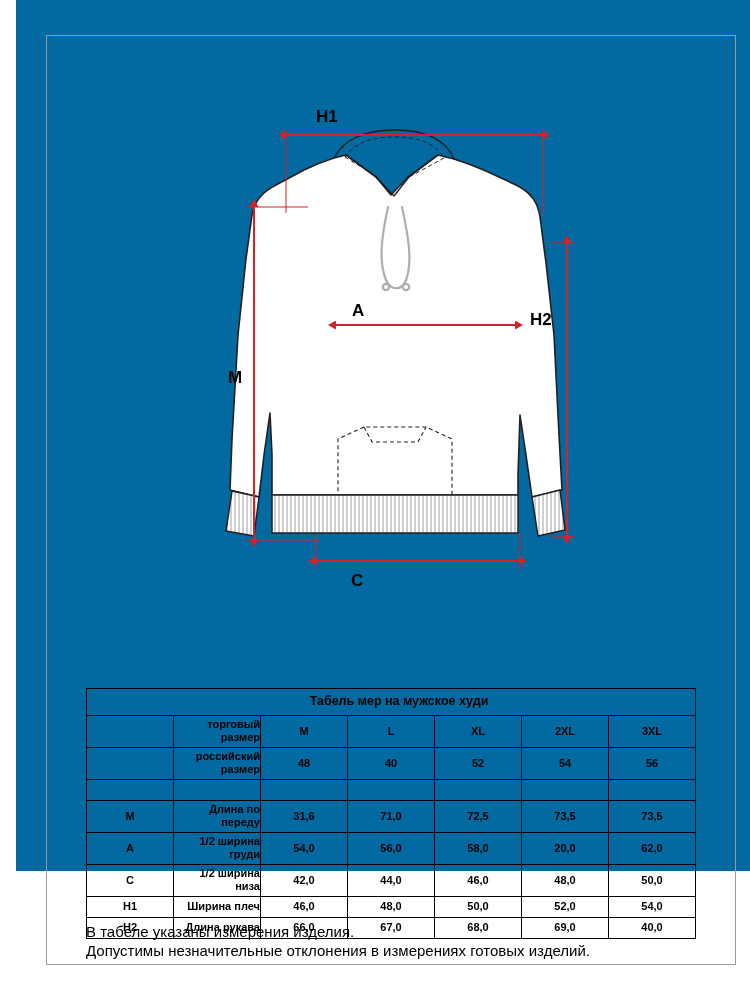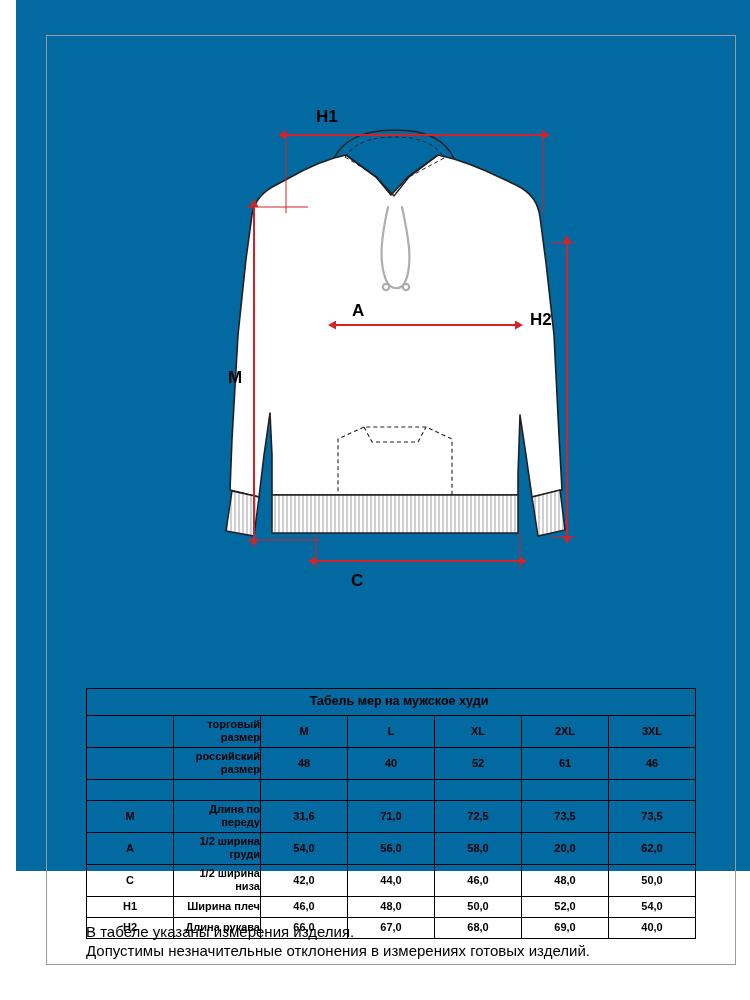--- a/index.html
+++ b/index.html
@@ -248,22 +248,22 @@
         <td class="valcol">XL</td>
         <td class="valcol">2XL</td>
         <td class="valcol">3XL</td>
       </tr>
       <tr>
         <td class="rowlabel"></td>
         <td class="rowname">российский размер</td>
         <td class="valcol">48</td>
         <td class="valcol">40</td>
         <td class="valcol">52</td>
-        <td class="valcol">61</td>
-        <td class="valcol">46</td>
+        <td class="valcol">54</td>
+        <td class="valcol">56</td>
       </tr>
       <tr class="spacer-row">
         <td></td>
         <td></td>
         <td></td>
         <td></td>
         <td></td>
         <td></td>
         <td></td>
       </tr>

